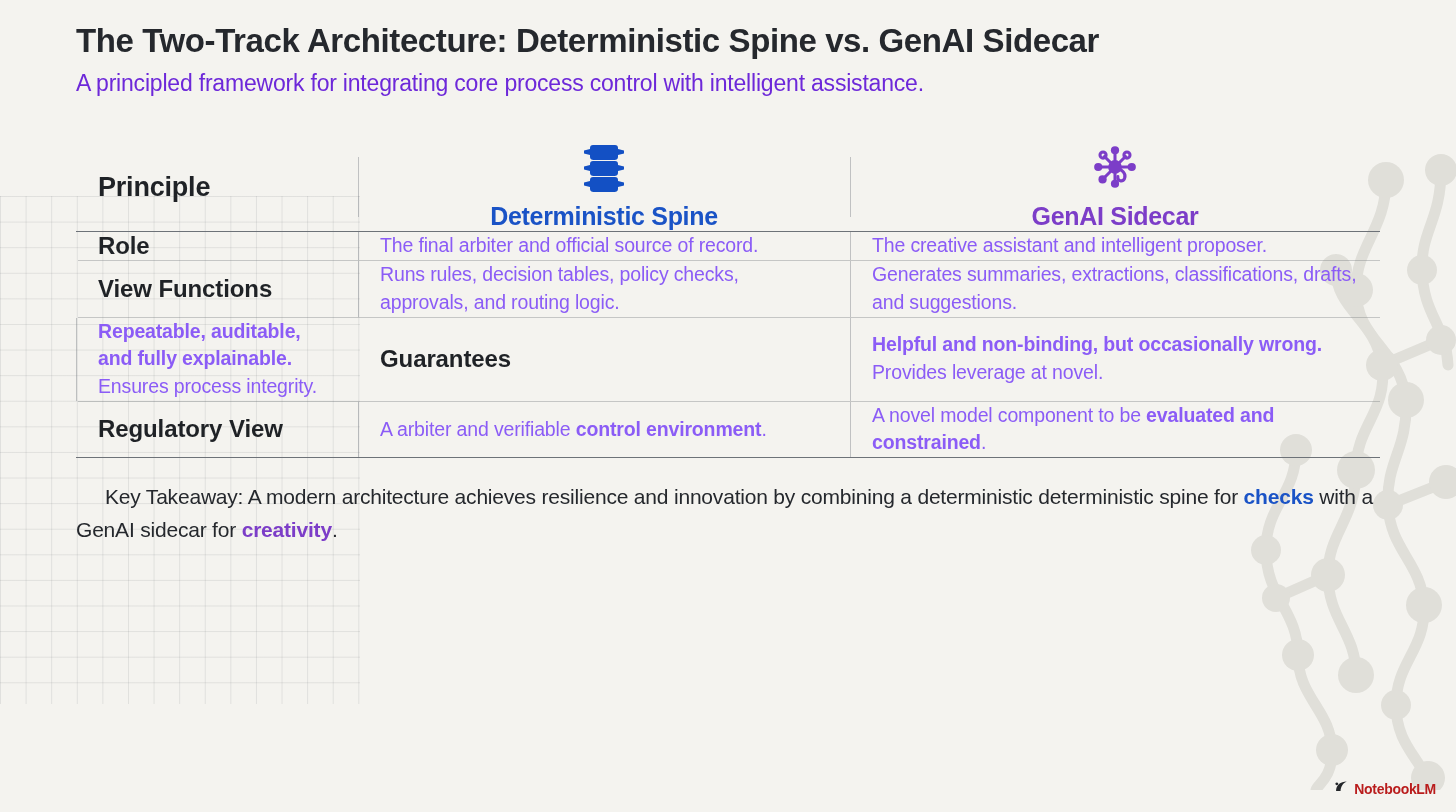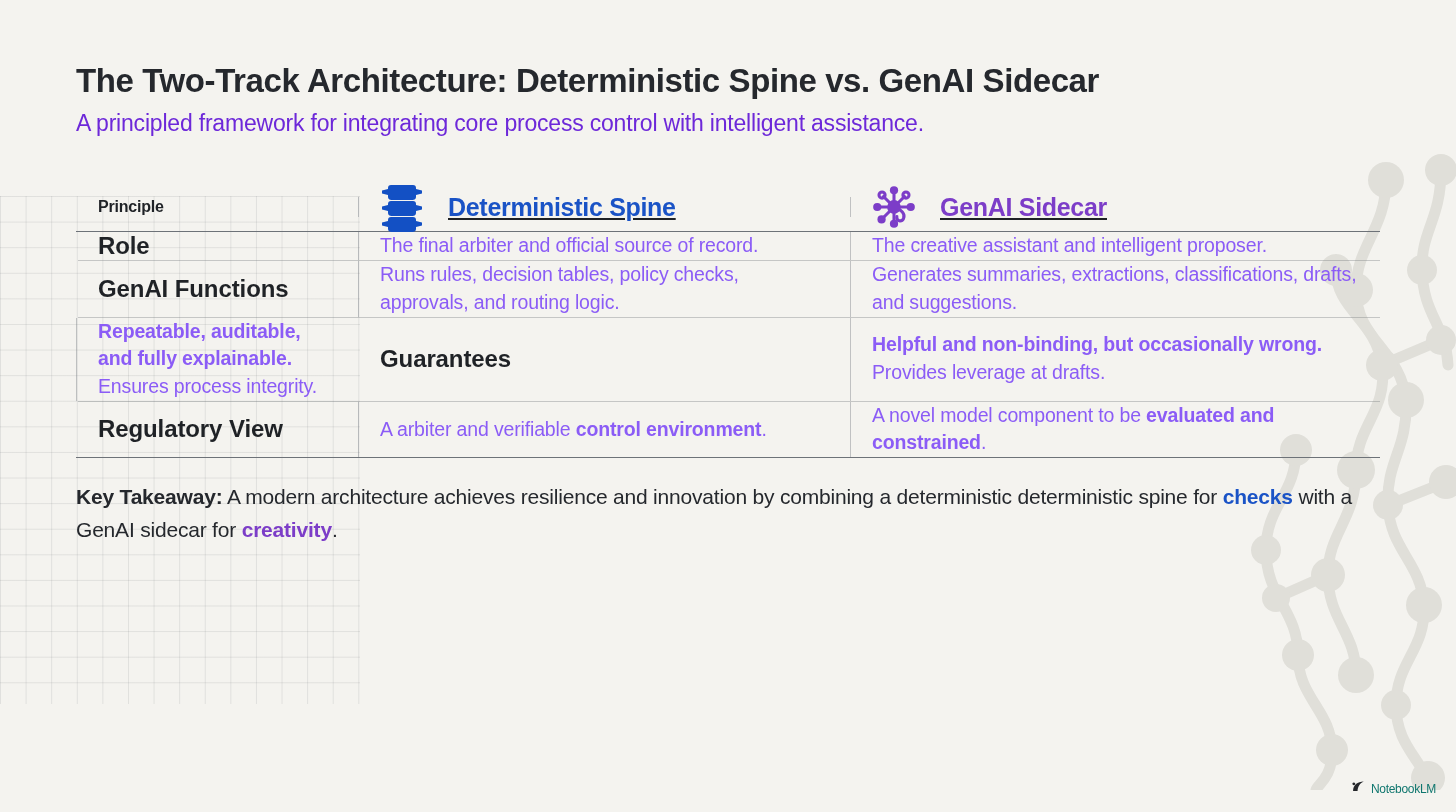--- a/index.html
+++ b/index.html
@@ -42,21 +42,21 @@
     z-index: 0;
     opacity: 0.85;
   }
 
   
   .page {
     position: relative;
     z-index: 2;
     width: 1418px;
     height: 812px;
-    padding: 60px 76px 0 76px;
+    padding: 20px 76px 0 76px;
   }
 
   
   .title {
     font-size: 33px;
     font-weight: bold;
     letter-spacing: -0.4px;
     color: #25282d;
     line-height: 1.25;
   }
@@ -79,35 +79,34 @@
   .cell {
     padding: 0 22px;
     display: flex;
     flex-direction: column;
     justify-content: center;
     position: relative;
   }
 
   .col-head {
     display: flex;
-    flex-direction: row;
+    flex-direction: column;
     align-items: center;
-    gap: 24px;
-    text-decoration: underline;
+    gap: 11px;
   }
   .col-head-text {
     font-size: 25px;
     font-weight: bold;
     letter-spacing: -0.3px;
   }
   .col-head-text.blue   { color: #1a53c6; }
   .col-head-text.purple { color: #7c3dc8; }
 
   .principle-head {
-    font-size: 16px;
+    font-size: 27px;
     font-weight: bold;
     color: #1f2226;
     letter-spacing: -0.2px;
   }
 
   .icon-box {
     width: 44px;
     height: 48px;
     flex: 0 0 auto;
     display: flex;
@@ -156,38 +155,38 @@
 
   
   .takeaway {
     margin-top: 22px;
     width: 1304px;
     font-size: 21px;
     line-height: 1.58;
     color: #25282d;
     letter-spacing: -0.2px;
   }
-  .takeaway b { font-weight: bold; }
+  .takeaway b { font-weight: normal; margin-left: 29px; }
   .kw-blue   { color: #1a53c6; font-weight: bold; }
   .kw-purple { color: #7c3dc8; font-weight: bold; }
 
   
   .watermark {
     position: absolute;
     right: 20px;
     bottom: 14px;
     display: flex;
     align-items: center;
     gap: 5px;
     z-index: 3;
   }
   .watermark-text {
-    font-size: 12px;
-    font-weight: normal;
-    color: #0f766e;
+    font-size: 14px;
+    font-weight: bold;
+    color: #b91c1c;
     letter-spacing: -0.3px;
   }
 </style>
 </head>
 <body>
 
 <div class="bg-grid"></div>
 
 <svg class="bg-network" viewBox="0 0 220 640" preserveAspectRatio="none" aria-hidden="true">
   <g stroke="#dddcd6" stroke-width="11" fill="none" stroke-linecap="round">
@@ -294,41 +293,41 @@
       <div class="drow cell">
         <span class="vr-left"></span>
         <div class="body-text"><span>The final arbiter and official source of record.</span></div>
       </div>
       <div class="drow cell">
         <span class="vr-left"></span>
         <div class="body-text"><span>The creative assistant and intelligent proposer.</span></div>
       </div>
       <div class="hr-light"></div>
       <div class="drow cell">
-        <span class="rowlabel">GenAI Functions</span>
+        <span class="rowlabel">View Functions</span>
       </div>
       <div class="drow cell">
         <span class="vr-left"></span>
         <div class="body-text"><span>Runs rules, decision tables, policy checks, approvals, and routing logic.</span></div>
       </div>
       <div class="drow cell">
         <span class="vr-left"></span>
         <div class="body-text"><span>Generates summaries, extractions, classifications, drafts, and suggestions.</span></div>
       </div>
       <div class="hr-light"></div>
       <div class="drow cell">
         <span class="vr-left"></span>
         <div class="body-text"><b>Repeatable, auditable, and fully explainable.</b><span> Ensures process integrity.</span></div>
       </div>
       <div class="drow cell">
         <span class="rowlabel">Guarantees</span>
       </div>
       <div class="drow cell">
         <span class="vr-left"></span>
-        <div class="body-text"><b>Helpful and non-binding, but occasionally wrong.</b><span> Provides leverage at drafts.</span></div>
+        <div class="body-text"><b>Helpful and non-binding, but occasionally wrong.</b><span> Provides leverage at novel.</span></div>
       </div>
       <div class="hr-light"></div>
       <div class="drow cell">
         <span class="rowlabel">Regulatory View</span>
       </div>
       <div class="drow cell">
         <span class="vr-left"></span>
         <div class="body-text"><span>A arbiter and verifiable </span><b>control environment</b><span>.</span></div>
       </div>
       <div class="drow cell">

